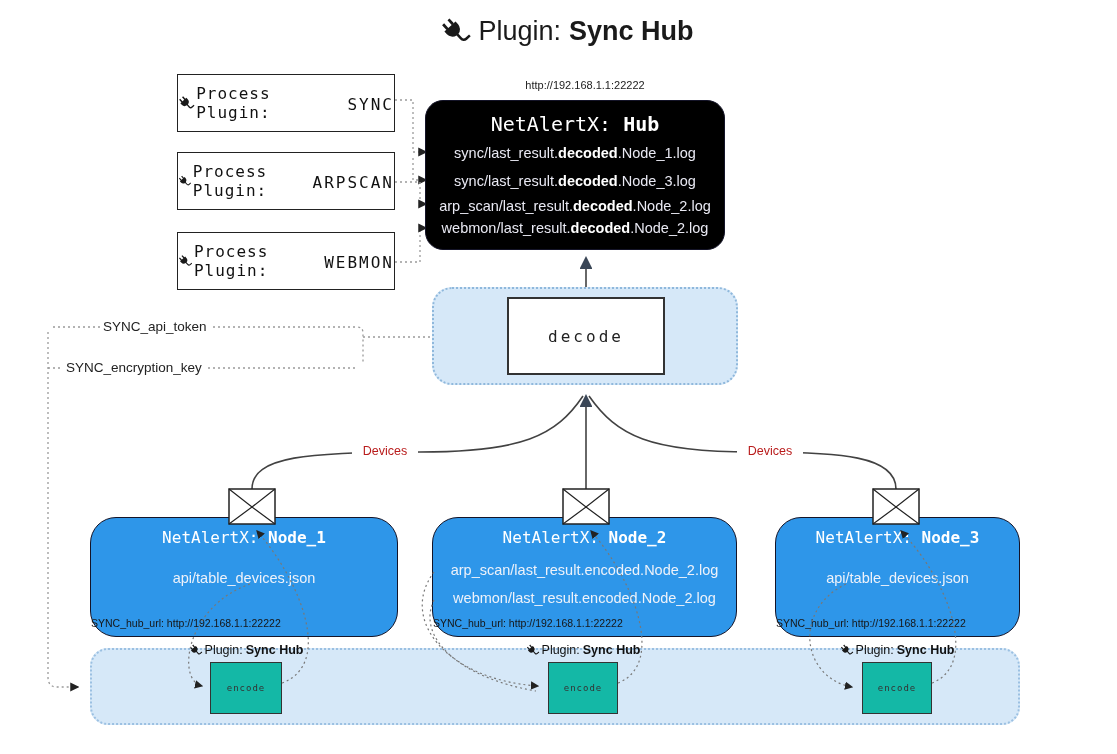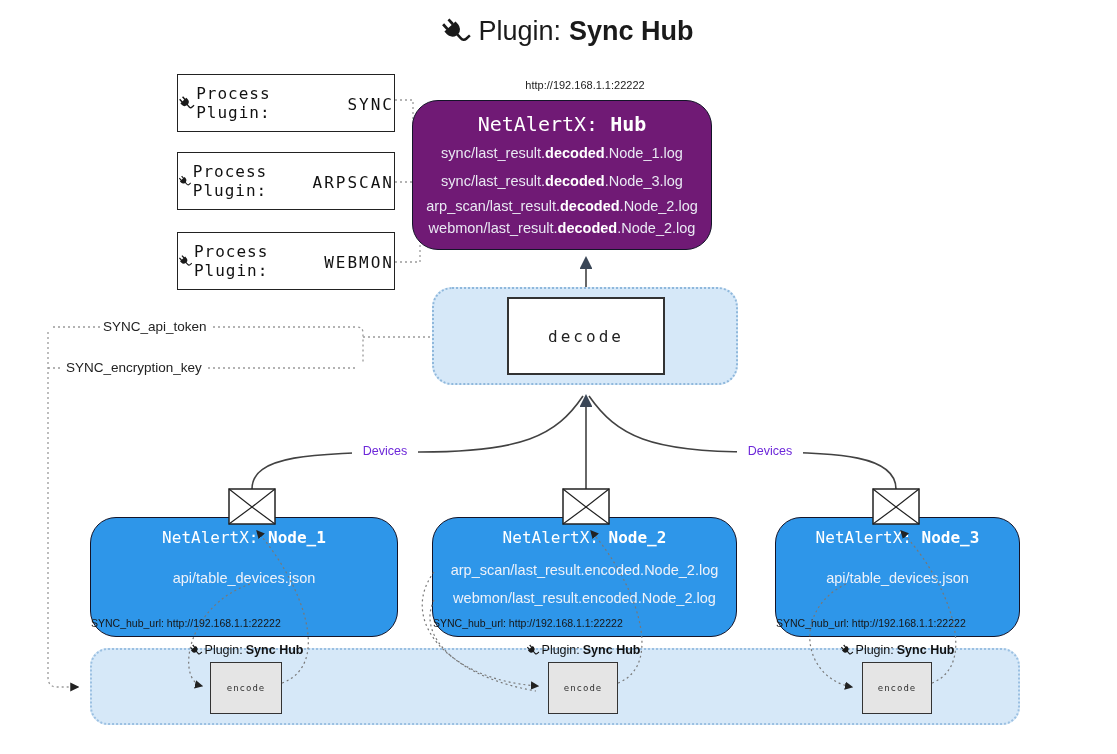--- a/index.html
+++ b/index.html
@@ -20,55 +20,55 @@
   .procbox{position:absolute;left:177px;width:218px;height:58px;background:#fff;
            border:1.6px solid #222;box-sizing:border-box;z-index:1;
            display:flex;flex-direction:row;align-items:center;justify-content:center;}
   .procbox .l1{display:flex;align-items:center;gap:2px;
                font-family:"DejaVu Sans Mono",monospace;font-size:16px;letter-spacing:1px;color:#111;}
   .procbox .l2{font-family:"DejaVu Sans Mono",monospace;font-size:16px;letter-spacing:2px;color:#111;margin-top:2px;}
 
   
   .hub-url{position:absolute;left:435px;top:79px;width:300px;text-align:center;
            font-size:11px;color:#222;z-index:1;}
-  .hubbox{position:absolute;left:412px;top:100px;width:300px;height:150px;
-          background:#701a75;border:1.6px solid #141428;border-radius:26px;
+  .hubbox{position:absolute;left:425px;top:100px;width:300px;height:150px;
+          background:#000000;border:1.6px solid #141428;border-radius:18px;
           box-sizing:border-box;z-index:1;}
   .hubbox .htitle{position:absolute;left:0;top:11px;width:100%;text-align:center;
           font-family:"DejaVu Sans Mono",monospace;font-size:20px;color:#fff;}
   .hubbox .htitle b{font-weight:bold;}
   .hubline{position:absolute;left:0;width:100%;text-align:center;font-size:14.5px;color:#e9e9f3;}
   .hubline b{color:#fff;}
 
   
   .decode-panel{position:absolute;left:432px;top:287px;width:306px;height:98px;
           background:#d6e8f8;border:2px dotted #8fb8dc;border-radius:20px;box-sizing:border-box;z-index:1;}
   .decode-box{position:absolute;left:507px;top:297px;width:158px;height:78px;background:#fff;
           border:2px solid #333;box-sizing:border-box;display:flex;align-items:center;justify-content:center;
           font-family:"DejaVu Sans Mono",monospace;font-size:16px;letter-spacing:3px;color:#222;z-index:1;}
 
   
   .float-lbl{position:absolute;background:#fff;padding:0 3px;font-size:13.5px;color:#222;z-index:3;}
-  .edge-lbl{position:absolute;background:#fff;padding:0 3px;font-size:12.5px;color:#6d28d9;z-index:3;text-align:center;}
+  .edge-lbl{position:absolute;background:#fff;padding:0 3px;font-size:12.5px;color:#b91c1c;z-index:3;text-align:center;}
 
   
   .nodebox{position:absolute;top:517px;height:120px;background:#2e96e9;
            border:1.6px solid #141428;border-radius:26px;box-sizing:border-box;z-index:1;}
   .nodebox .ntitle{position:absolute;left:0;top:10px;width:100%;text-align:center;
            font-family:"DejaVu Sans Mono",monospace;font-size:16px;color:#fff;}
   .nodefile{position:absolute;left:0;width:100%;text-align:center;font-size:14.5px;color:#eef2fa;}
   .nodeurl{position:absolute;left:0;bottom:7px;width:100%;text-align:left;font-size:10.5px;color:#161616;}
 
   
   .bottom-panel{position:absolute;left:90px;top:648px;width:930px;height:77px;
            background:#d6e8f8;border:2px dotted #9bc0e2;border-radius:18px;box-sizing:border-box;z-index:1;}
   .enc-lbl{position:absolute;top:643px;width:130px;display:flex;align-items:center;justify-content:center;gap:3px;
            font-size:12.5px;color:#111;z-index:3;}
   .enc-lbl b{font-weight:bold;}
-  .encbox{position:absolute;top:662px;height:52px;background:#e5e5e5;border:1.6px solid #333;
+  .encbox{position:absolute;top:662px;height:52px;background:#14b8a6;border:1.6px solid #333;
            box-sizing:border-box;display:flex;align-items:center;justify-content:center;
            font-family:"DejaVu Sans Mono",monospace;font-size:9px;letter-spacing:1px;color:#333;z-index:2;}
 </style>
 </head>
 <body>
 
 <svg width="0" height="0" style="position:absolute">
   <defs>
     <symbol id="plug" viewBox="0 0 24 24">
       <path d="M8 1h2.2v5H8zM13.8 1H16v5h-2.2zM6 6h12v3a6 6 0 0 1-4.9 5.9V19a2 2 0 0 0 2 2H19v2h-3.9a4 4 0 0 1-4-4v-4.1A6 6 0 0 1 6 9z"></path>

